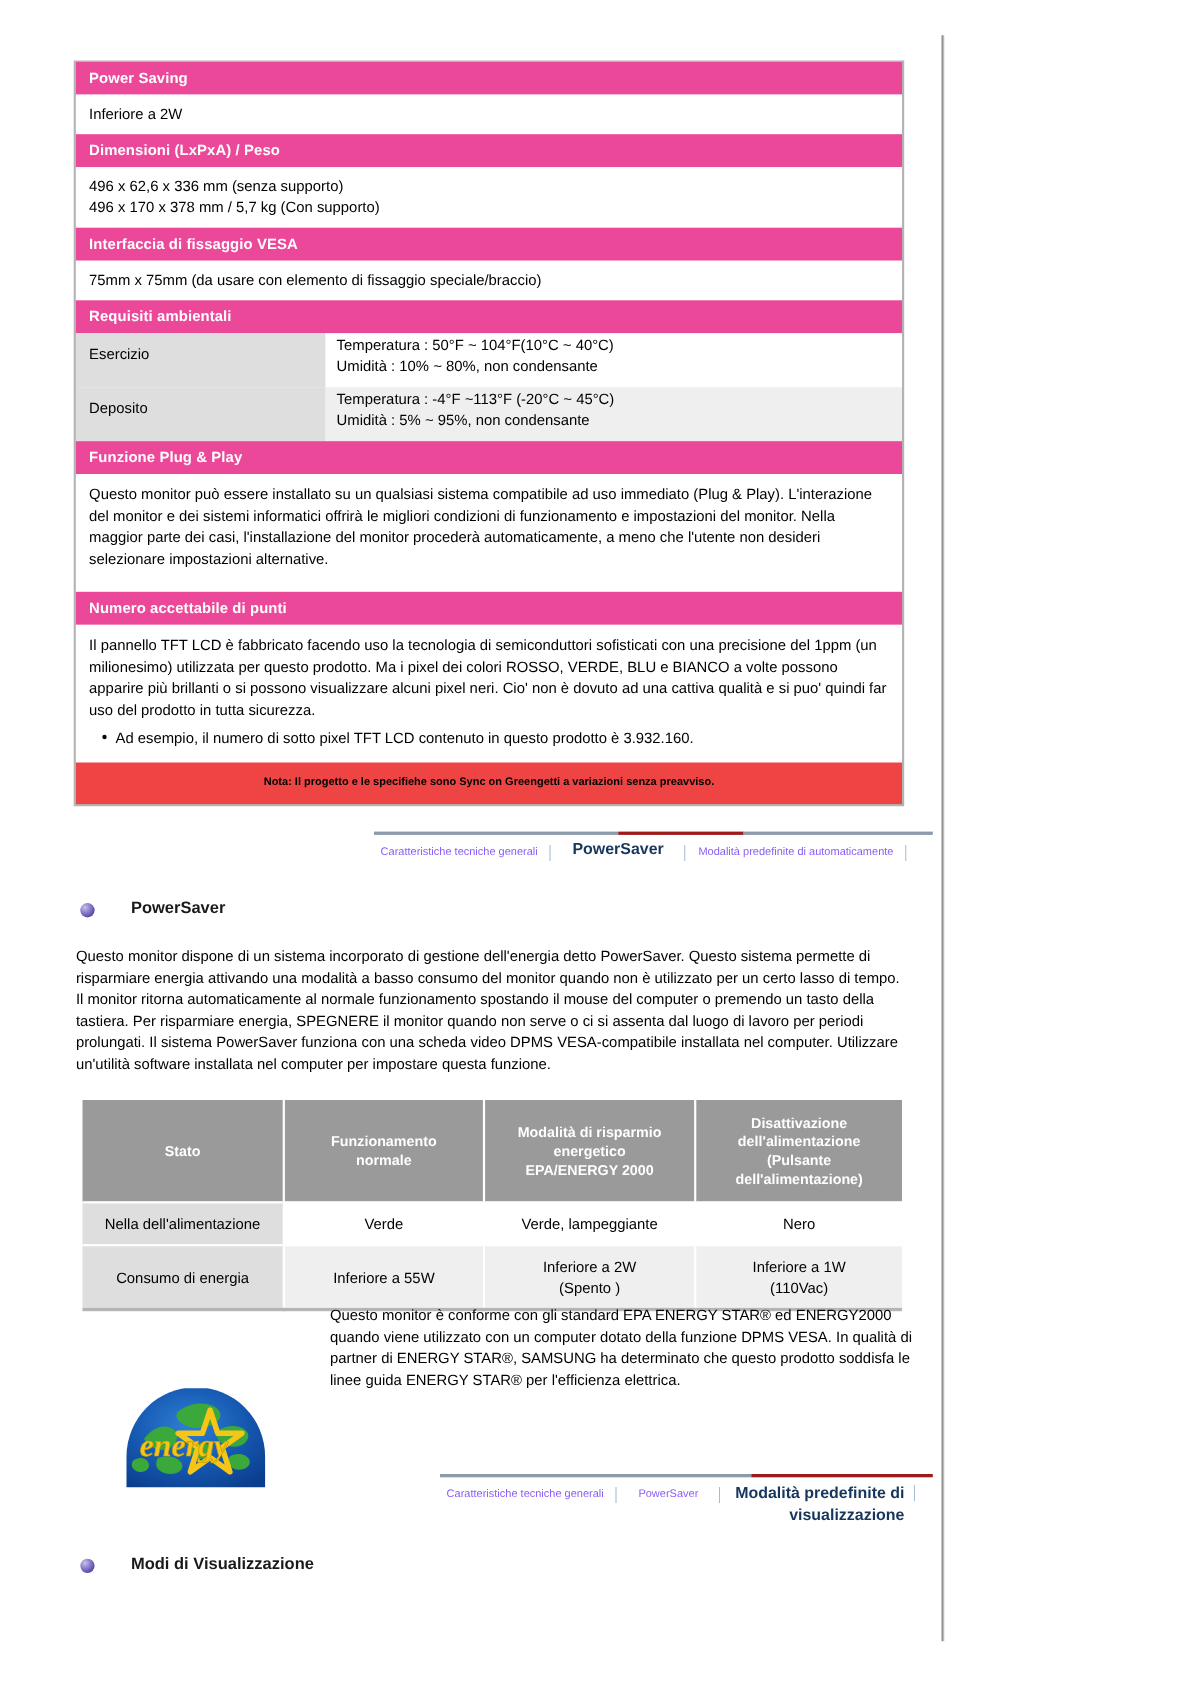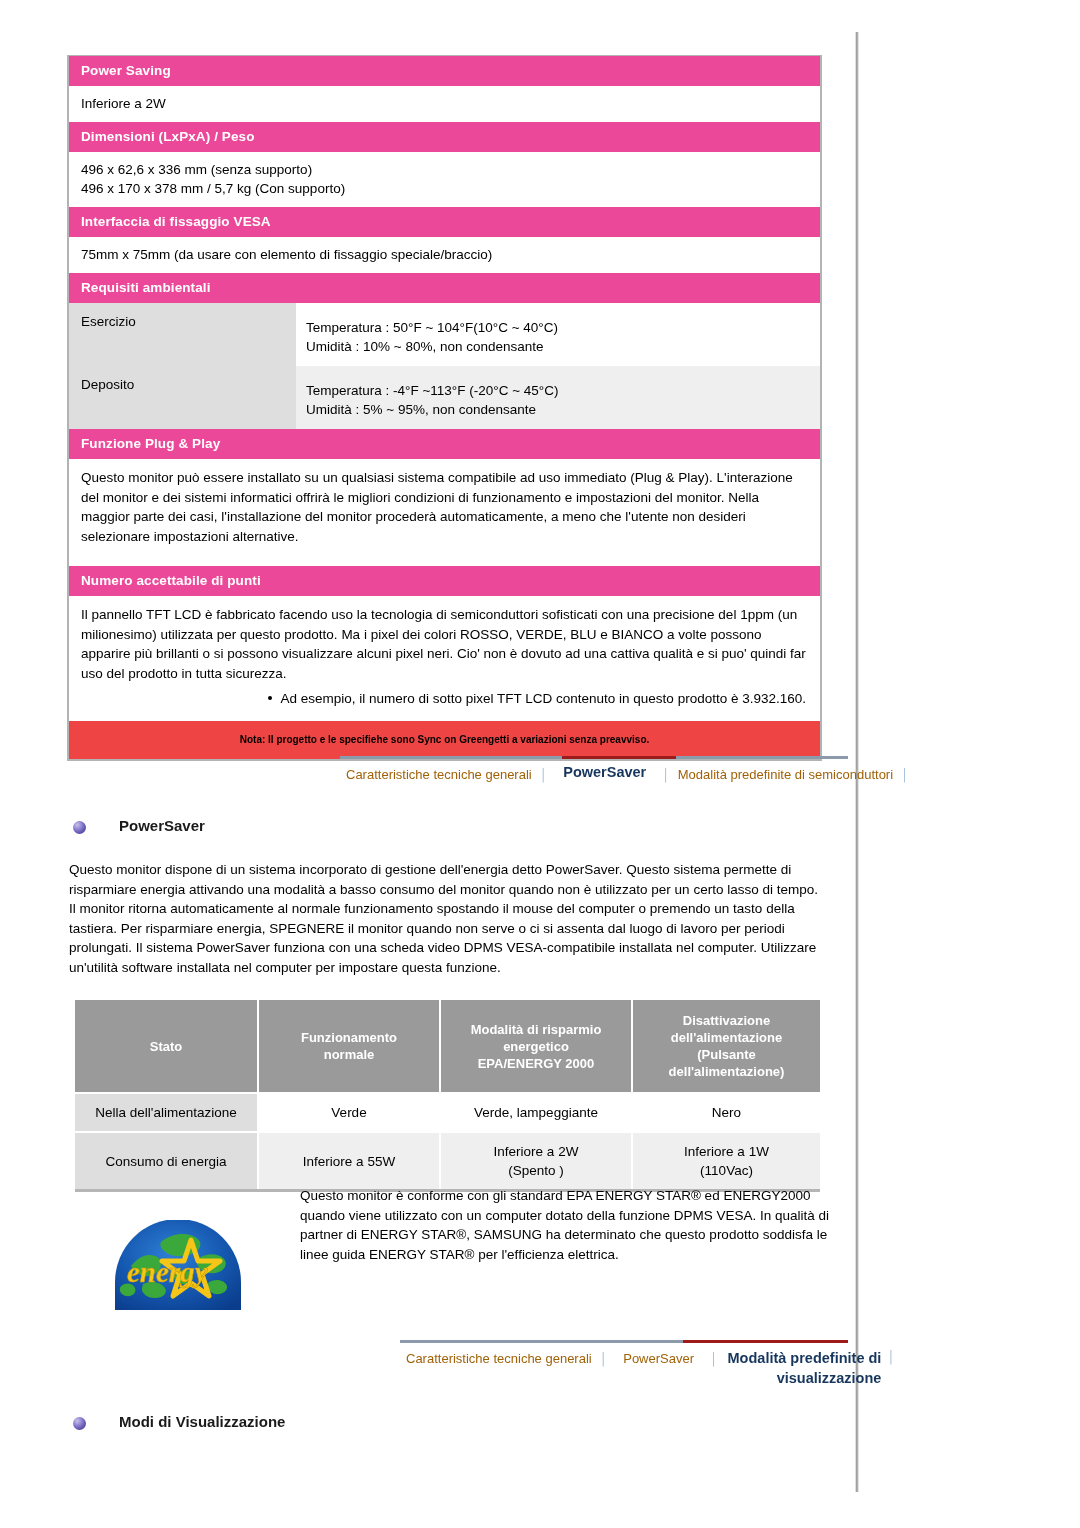--- a/index.html
+++ b/index.html
@@ -69,41 +69,40 @@
     width: 227px;
     box-sizing: border-box;
     font-size: 13.5px;
     padding: 9px 12px 10px 12px;
     line-height: 19px;
   }
   .kv-row .kv-val {
     flex: 1;
     box-sizing: border-box;
     font-size: 13.5px;
-    padding: 15px 12px 10px 10px;
+    padding: 1px 12px 10px 10px;
     line-height: 19px;
   }
   .kv-row.white .kv-key { background: #dedede; }
   .kv-row.white .kv-val { background: #ffffff; }
   .kv-row.gray  .kv-key { background: #dedede; }
   .kv-row.gray  .kv-val { background: #efefef; }
 
   .para {
     font-size: 13.5px;
     line-height: 19.5px;
     padding: 9px 14px 20px 12px;
     background: #ffffff;
   }
   .bullet-line {
     font-size: 13.5px;
     line-height: 19.5px;
     padding: 2px 14px 12px 12px;
     background: #ffffff;
     position: relative;
-    text-align: right;
   }
   .bullet-line .dot {
     display: inline-block;
     width: 4px; height: 4px;
     border-radius: 50%;
     background: #000;
     vertical-align: middle;
     margin: 0 8px 3px 12px;
   }
   .note-row {
@@ -126,22 +125,22 @@
     display: flex;
     font-size: 0;
   }
   .navbar .nav-items {
     display: flex;
     align-items: flex-start;
     padding-top: 4px;
   }
   .nav-tab {
     font-family: "Liberation Sans", sans-serif;
-    font-size: 13px;
-    color: #a16207;
+    font-size: 10px;
+    color: #8b5cf6;
     padding: 3px 6px 0 6px;
     line-height: 17px;
   }
   .nav-tab.active {
     color: #1a1a1a;
     font-weight: bold;
     font-size: 14.5px;
   }
   .nav-tab.active.navy { color: #17365d; }
   .nav-sep {
@@ -217,21 +216,21 @@
   .ps-table td:last-child { border-right: none; }
   .ps-table tr.r1 td { background: #ffffff; }
   .ps-table tr.r1 td:first-child { background: #dedede; }
   .ps-table tr.r2 td { background: #efefef; }
   .ps-table tr.r2 td:first-child { background: #dedede; }
 
   
   .energy-logo {
     position: absolute;
     left: 113px;
-    top: 1220px;
+    top: 1262px;
     width: 130px;
     height: 92px;
   }
 </style>
 </head>
 <body>
 
 <div class="page-divider"></div>
 
 <div class="content">
@@ -282,21 +281,21 @@
     <div class="nav-rule">
       <div class="rule-seg gray" style="width:222px;"></div>
       <div class="rule-seg red" style="width:114px;"></div>
       <div class="rule-seg gray" style="width:172px;"></div>
     </div>
     <div class="nav-items">
       <span class="nav-tab">Caratteristiche tecniche generali</span>
       <span class="nav-sep">│</span>
       <span class="nav-tab active navy" style="padding:1px 14px 0 14px;">PowerSaver</span>
       <span class="nav-sep">│</span>
-      <span class="nav-tab">Modalità predefinite di semiconduttori</span>
+      <span class="nav-tab">Modalità predefinite di automaticamente</span>
       <span class="nav-sep">│</span>
     </div>
   </div>
 
   <div class="orb-heading" style="left:73px; top:816px;">
     <span class="orb"></span>
     <span class="ttl">PowerSaver</span>
   </div>
 
   <div class="body-para" style="left:69px; top:860px; width:757px;">Questo monitor dispone di un sistema incorporato di gestione dell'energia detto PowerSaver. Questo sistema permette di risparmiare energia attivando una modalità a basso consumo del monitor quando non è utilizzato per un certo lasso di tempo. Il monitor ritorna automaticamente al normale funzionamento spostando il mouse del computer o premendo un tasto della tastiera. Per risparmiare energia, SPEGNERE il monitor quando non serve o ci si assenta dal luogo di lavoro per periodi prolungati. Il sistema PowerSaver funziona con una scheda video DPMS VESA-compatibile installata nel computer. Utilizzare un'utilità software installata nel computer per impostare questa funzione.</div>

